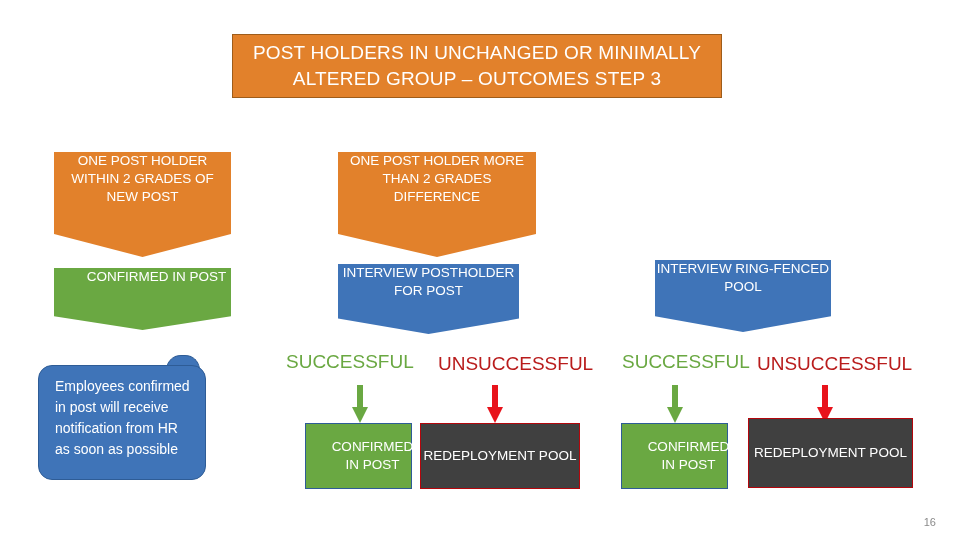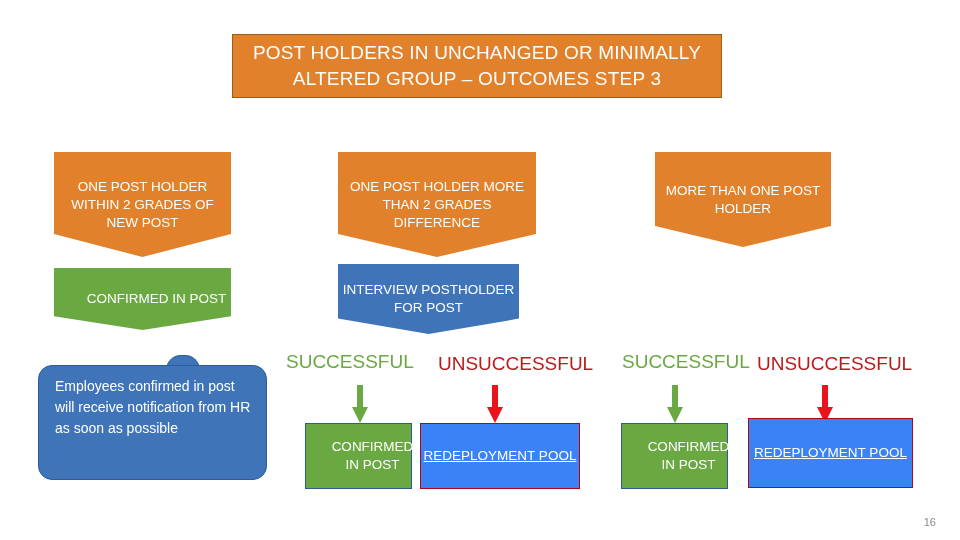--- a/index.html
+++ b/index.html
@@ -40,35 +40,35 @@
     font-size: 19px;
     line-height: 26px;
     letter-spacing: .2px;
   }
 
   
   .shape {
     position: absolute;
     box-sizing: border-box;
     display: flex;
-    align-items: center;
+    align-items: flex-start;
     justify-content: center;
     text-align: center;
     color: #ffffff;
     font-size: 13.5px;
     line-height: 18px;
   }
   .pent {
     
     clip-path: polygon(0 0, 100% 0, 100% 78%, 50% 100%, 0 78%);
   }
   .orange { background: #e2812b; }
   .green  { background: #6aa842; padding-left: 28px; }
   .blue   { background: #3f74b8; }
-  .red    { background: #3b82f6; text-decoration: underline; }
+  .red    { background: #404040; }
   .rect-border-blue { border: 1px solid #2e5c96; }
   .rect-border-red  { border: 1px solid #b3060c; }
 
   
   #box-one-post-holder-2grades {
     left: 54px; top: 152px; width: 177px; height: 105px;
   }
   #box-one-post-holder-more2grades {
     left: 338px; top: 152px; width: 198px; height: 105px;
   }
@@ -83,21 +83,21 @@
   #box-interview-postholder {
     left: 338px; top: 264px; width: 181px; height: 70px;
   }
   #box-interview-ringfenced {
     left: 655px; top: 260px; width: 176px; height: 72px;
   }
 
   
   .callout {
     position: absolute;
-    left: 38px; top: 365px; width: 229px; height: 115px;
+    left: 38px; top: 365px; width: 168px; height: 115px;
     background: #3f74b8;
     border: 1px solid #2e5c96;
     border-radius: 14px;
     box-sizing: border-box;
     color: #ffffff;
     font-size: 14px;
     line-height: 21px;
     padding: 10px 14px 0 16px;
   }
   .callout-tail {
@@ -222,24 +222,24 @@
     <div class="head"></div>
   </div>
 
   <div class="result-box green rect-border-blue" id="result-confirmed-mid">
     <span>CONFIRMED IN POST</span>
   </div>
   <div class="result-box red rect-border-red" id="result-redeployment-mid">
     <span>REDEPLOYMENT POOL</span>
   </div>
 
-  <div class="shape pent orange" id="box-more-than-one-post-holder">
-    <span>MORE THAN ONE POST HOLDER</span>
-  </div>
-
+
+  <div class="shape pent blue" id="box-interview-ringfenced">
+    <span>INTERVIEW RING-FENCED POOL</span>
+  </div>
 
   <div class="outcome-label lbl-green" id="label-successful-right">SUCCESSFUL</div>
   <div class="outcome-label lbl-red" id="label-unsuccessful-right">UNSUCCESSFUL</div>
 
   <div class="arrow arrow-green" id="arrow-right-success">
     <div class="stem"></div>
     <div class="head"></div>
   </div>
   <div class="arrow arrow-red" id="arrow-right-unsuccess">
     <div class="stem"></div>

